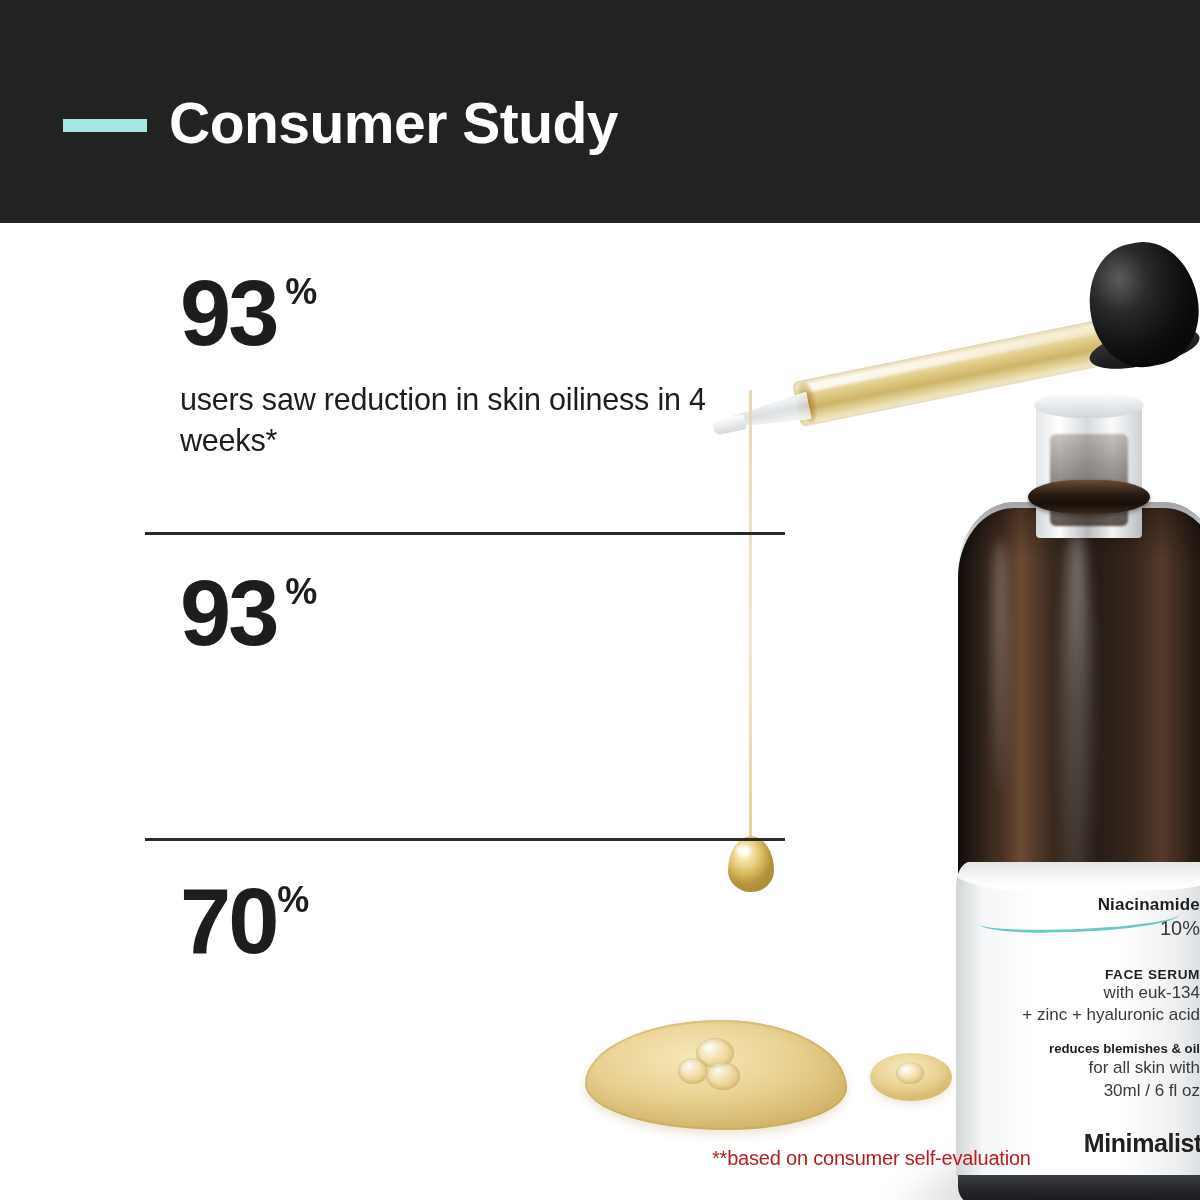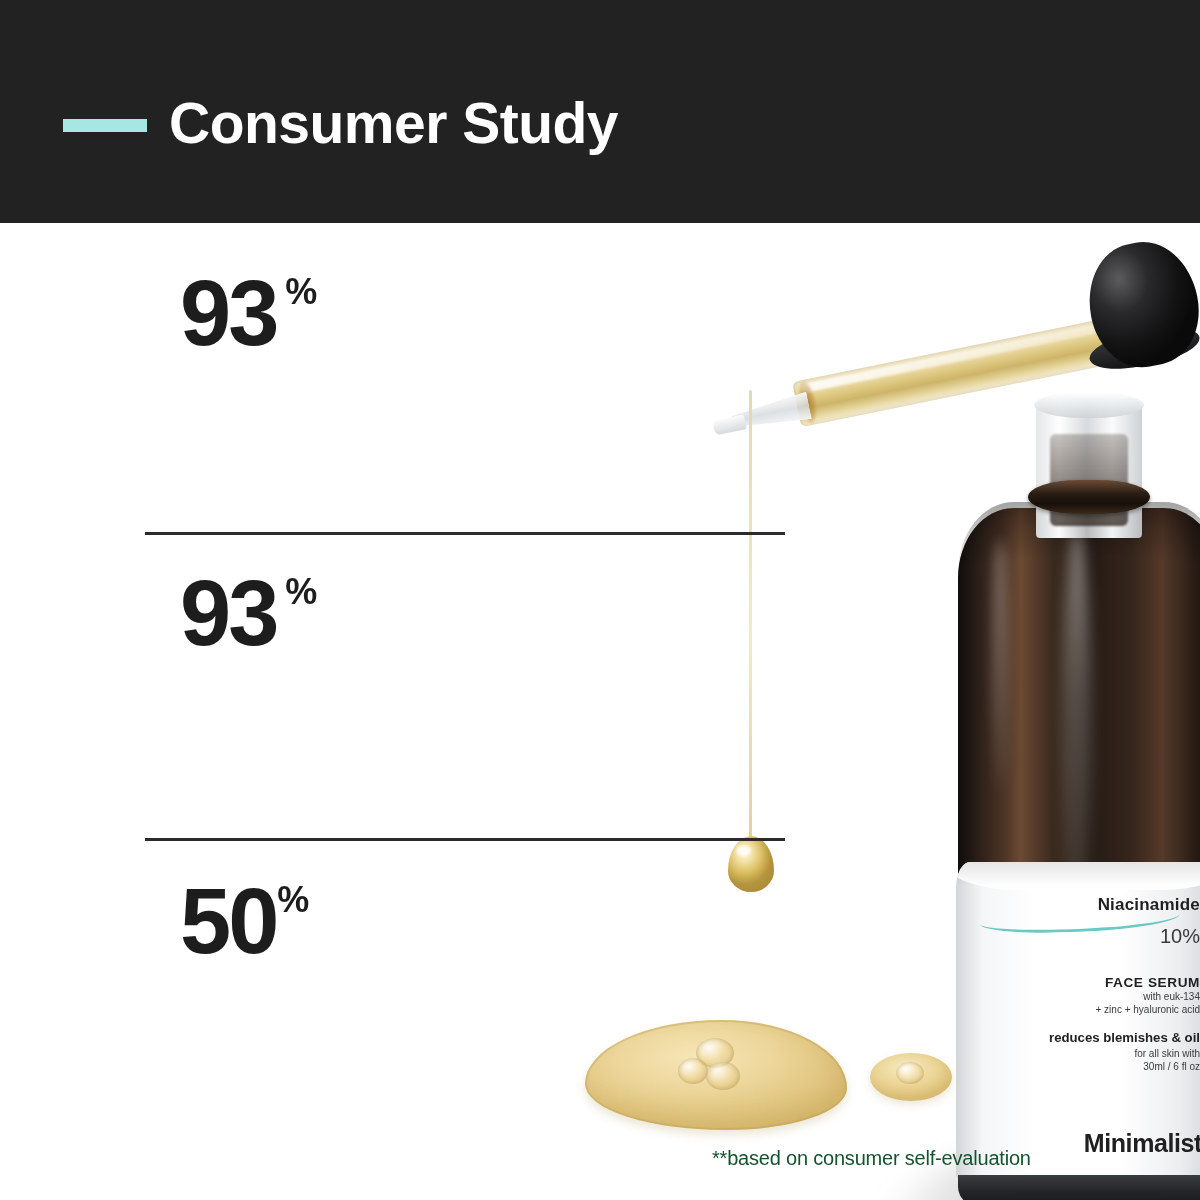--- a/index.html
+++ b/index.html
@@ -92,21 +92,21 @@
   #divider1 { position:absolute; left:0; top:262px; }
   #block2 { position:absolute; left:0;  top:300px; }
   #divider2 { position:absolute; left:0; top:568px; }
   #block3 { position:absolute; left:0;  top:608px; }
 
   
   #footnote {
     position:absolute;
     left:712px; top:1147px;
     font-size:20px;
-    color:#14532d;
+    color:#b91c1c;
     letter-spacing:-0.2px;
     white-space:nowrap;
     z-index:7;
   }
 
   
   #product {
     position:absolute;
     left:560px; top:200px;
     width:640px; height:1000px;
@@ -270,40 +270,40 @@
     font-weight:600;
     letter-spacing:0.2px;
     color:#1f1f1f;
     line-height:1.05;
   }
   .lbl-pct {
     font-size:20px;
     font-weight:300;
     color:#3a3a3a;
     line-height:1.25;
-    margin-top:10px;
+    margin-top:2px;
   }
   #teal-curve {
     position:absolute;
     left:24px; top:44px;
     width:200px; height:26px;
     border-bottom:3.2px solid #5fc8c0;
     border-radius:0 0 60% 40%;
     transform:rotate(-1.5deg);
     opacity:0.95;
   }
   .lbl-serum {
     font-size:13.6px;
     font-weight:700;
     letter-spacing:0.6px;
     margin-top:26px;
     color:#1f1f1f;
   }
   .lbl-sm {
-    font-size:10px;
+    font-size:17px;
     font-weight:400;
     color:#3a3a3a;
     line-height:1.32;
   }
   .lbl-bold-sm {
     font-size:13.2px;
     font-weight:700;
     color:#1f1f1f;
     margin-top:13px;
     line-height:1.32;
@@ -578,36 +578,37 @@
     <div id="puddle-small-bub"></div>
   </div>
 
   <div id="stats">
 
     <div class="stat-block" id="block1">
       <div class="stat-number-row">
         <span class="stat-number">93</span>
         <span class="stat-pct">%</span>
       </div>
+      <div class="stat-desc">users saw reduction in skin oiliness in 4 weeks*</div>
     </div>
 
     <div class="divider" id="divider1"></div>
 
     <div class="stat-block" id="block2">
       <div class="stat-number-row">
         <span class="stat-number">93</span>
         <span class="stat-pct">%</span>
       </div>
     </div>
 
     <div class="divider" id="divider2"></div>
 
     <div class="stat-block" id="block3">
       <div class="stat-number-row">
-        <span class="stat-number">50</span>
+        <span class="stat-number">70</span>
         <span class="stat-pct tight">%</span>
       </div>
     </div>
   </div>
 
   <div id="footnote">**based on consumer self-evaluation</div>
 
 </div>
 
 </body></html>

